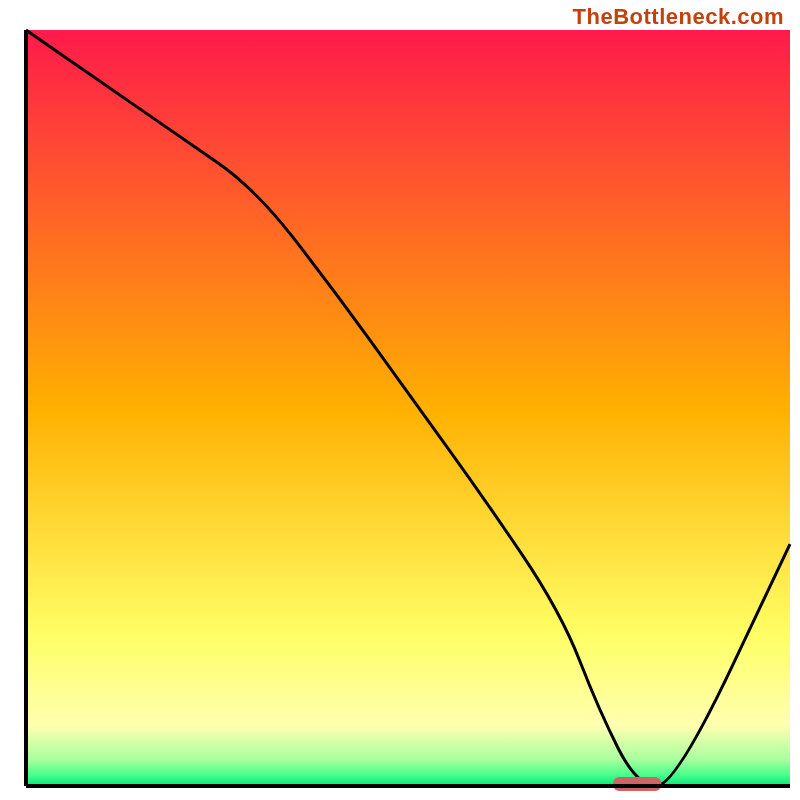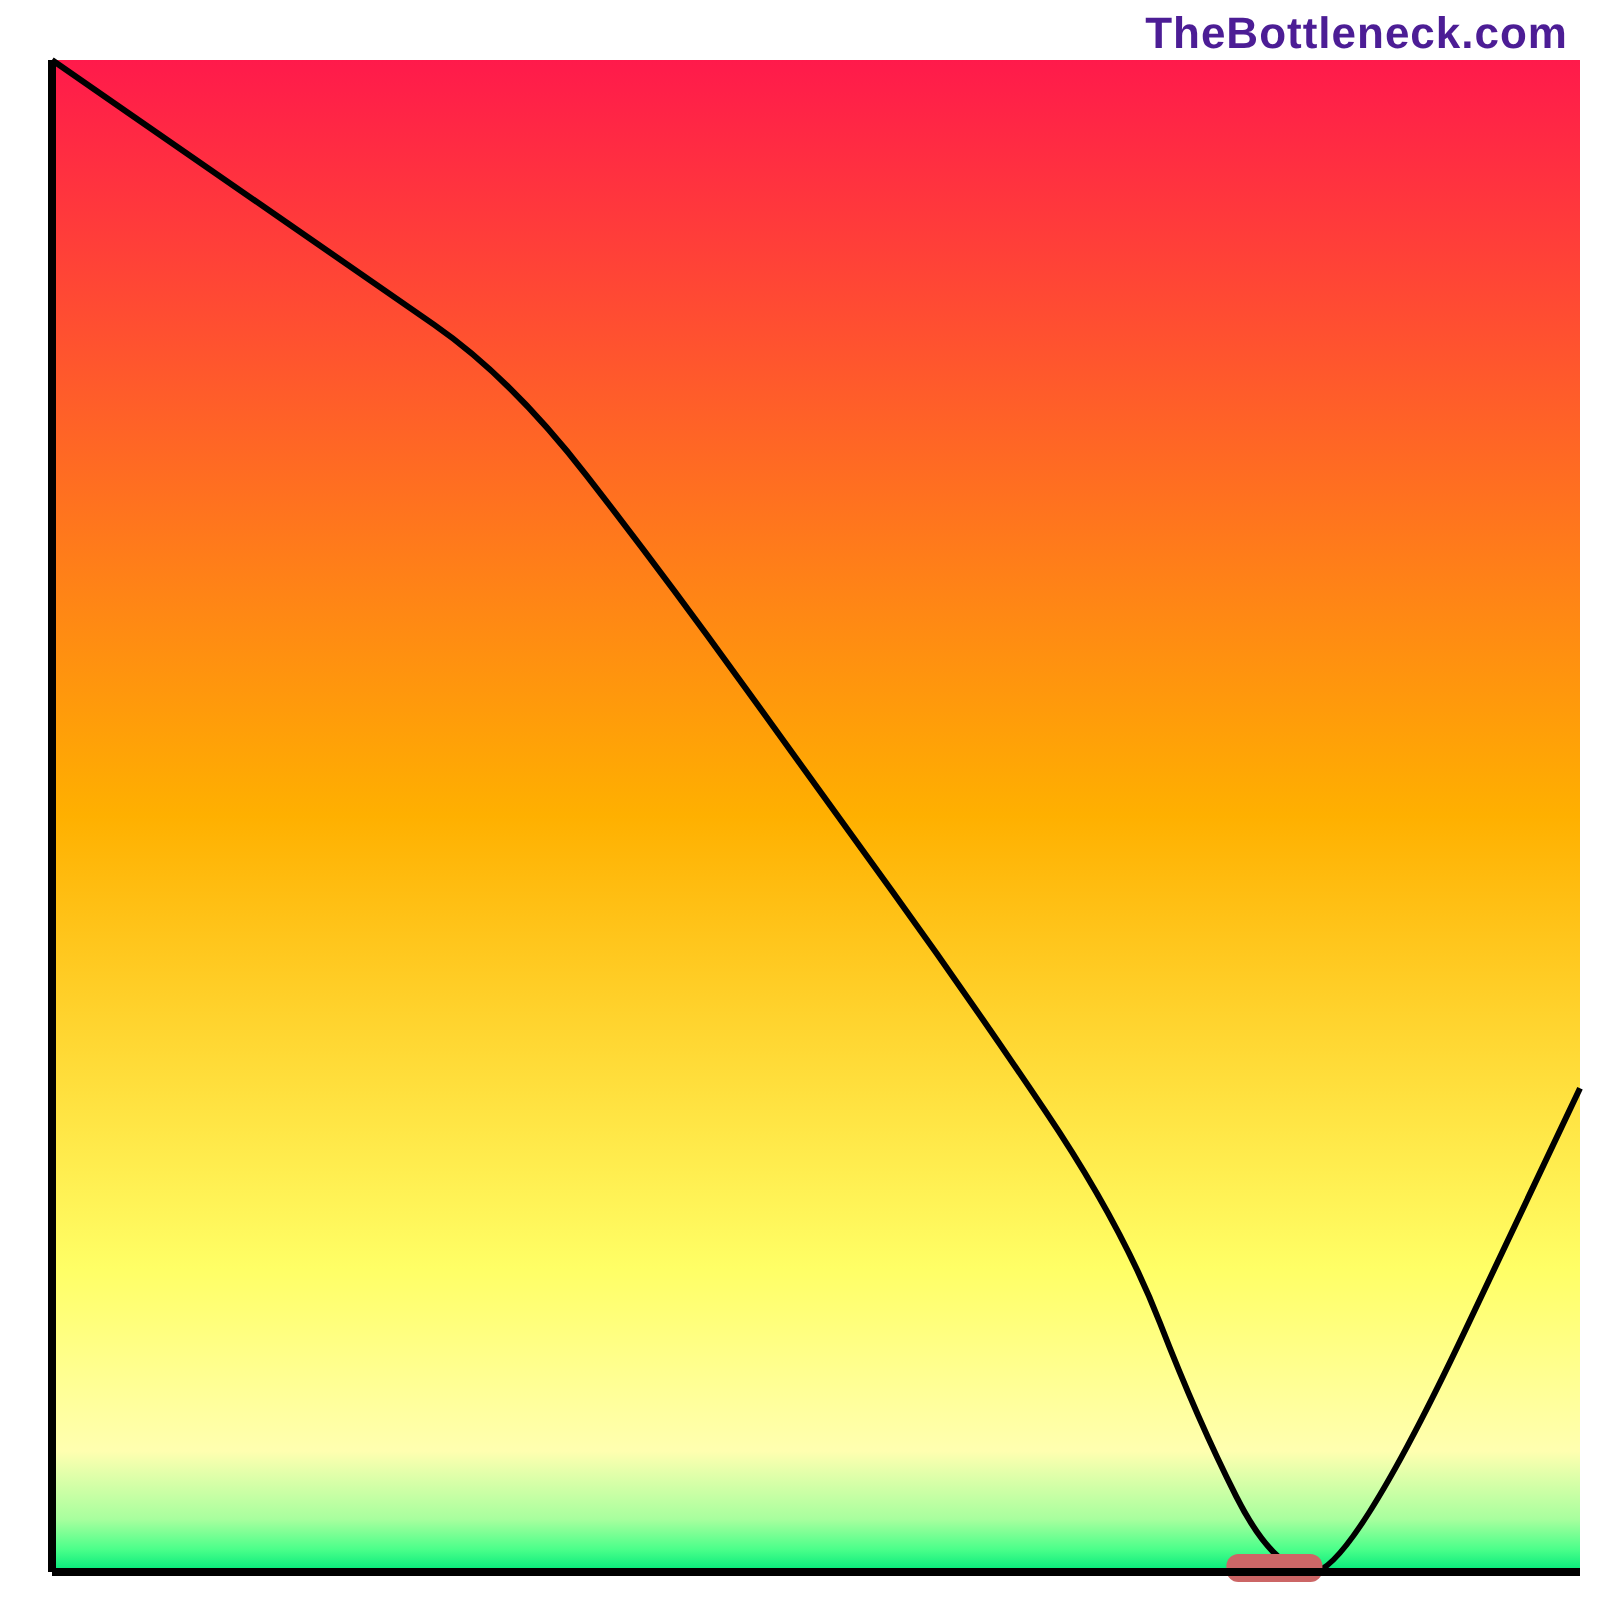--- a/index.html
+++ b/index.html
@@ -15,21 +15,21 @@
     width: 800px;
     height: 800px;
   }
   .watermark {
     position: absolute;
     top: 4px;
     right: 16px;
     font-family: Arial, Helvetica, sans-serif;
     font-size: 22px;
     font-weight: bold;
-    color: #4c1d95;
+    color: #c2410c;
     letter-spacing: 0.5px;
   }
   svg {
     display: block;
   }
 </style>
 </head>
 <body>
 
 <div class="container">

